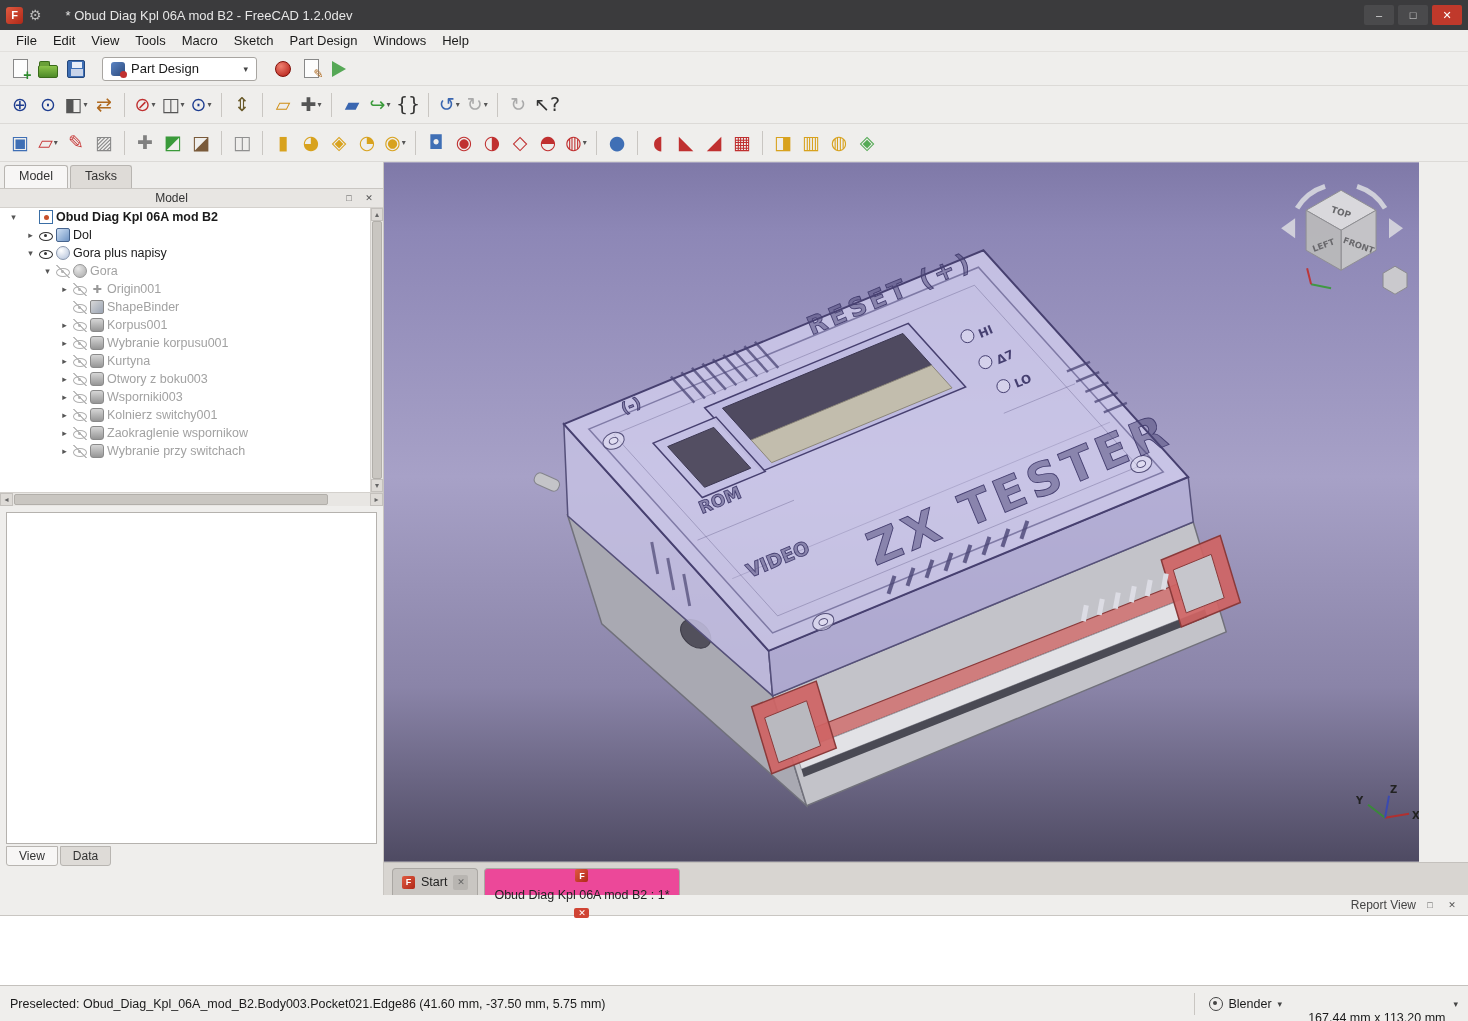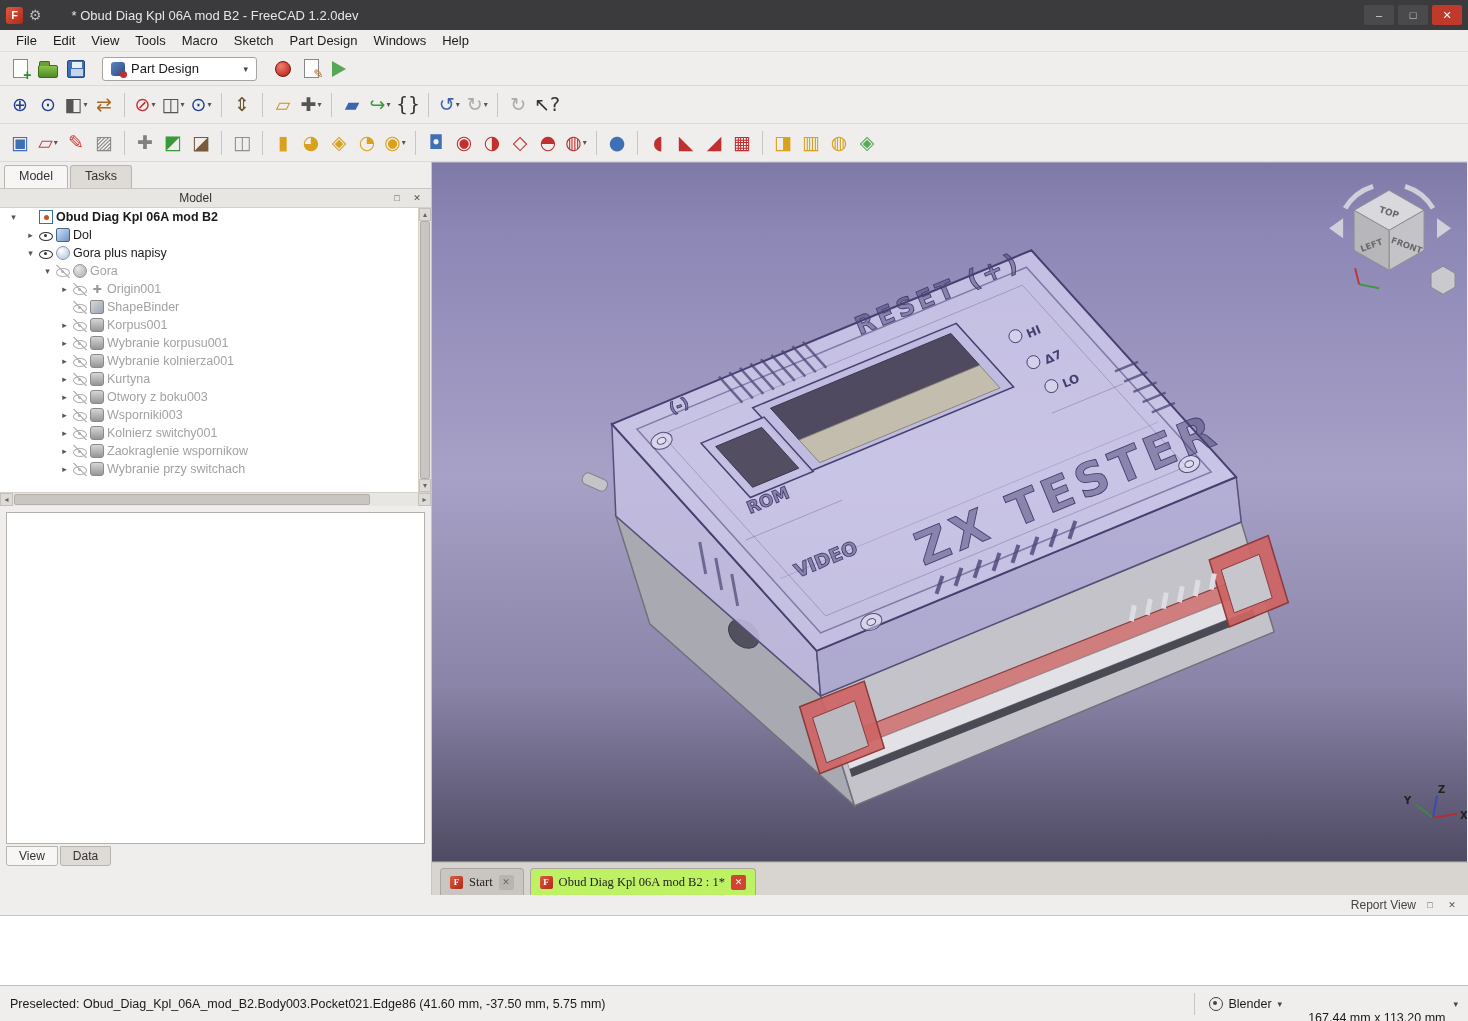--- a/index.html
+++ b/index.html
@@ -5,21 +5,21 @@
   *{box-sizing:border-box;margin:0;padding:0;}
   html,body{width:1468px;height:1021px;overflow:hidden;}
   body{font-family:"Liberation Sans","DejaVu Sans",sans-serif;font-size:13px;background:#efeeec;color:#1a1a1a;position:relative;}
 
   
   .titlebar{height:30px;background:#3b3b3d;display:flex;align-items:center;color:#e6e6e6;padding:0 6px;gap:6px;}
   .fc-logo{width:17px;height:17px;border-radius:3px;background:linear-gradient(135deg,#e05a40,#b02818);display:inline-flex;align-items:center;justify-content:center;color:#fff;font-weight:bold;font-size:11px;}
   .fc-logo::before{content:"F";}
   .tb-gear{color:#bbb;font-size:14px;}
   .tb-gear::before{content:"\2699";}
-  .tb-title{margin-left:24px;font-size:13px;white-space:nowrap;}
+  .tb-title{margin-left:18px;font-size:13px;white-space:nowrap;}
   .winbtns{margin-left:auto;display:flex;gap:4px;}
   .winbtn{width:30px;height:20px;display:flex;align-items:center;justify-content:center;font-size:11px;color:#ddd;background:#4a4a4c;border-radius:2px;}
   .winbtn.min::before{content:"\2013";}
   .winbtn.max::before{content:"\25A1";}
   .winbtn.close{background:#c0392b;color:#fff;}
   .winbtn.close::before{content:"\2715";}
 
   
   .menubar{height:22px;background:#efeeec;display:flex;align-items:center;padding:0 8px;border-bottom:1px solid #e2e0dd;}
   .mitem{padding:2px 8px;}
@@ -50,21 +50,21 @@
   .k-play{width:0;height:0;border-left:14px solid #56a856;border-top:8px solid transparent;border-bottom:8px solid transparent;}
 
   .combo{height:24px;background:#fff;border:1px solid #a8a5a1;border-radius:3px;display:flex;align-items:center;padding:0 8px;gap:6px;margin:0 12px;min-width:155px;}
   .wb-ico{width:14px;height:14px;border-radius:3px;background:linear-gradient(135deg,#5b84c4,#2c4a7c);position:relative;}
   .wb-ico::after{content:"";position:absolute;right:-2px;bottom:-2px;width:7px;height:7px;border-radius:50%;background:#c03030;}
   .combo-arrow{margin-left:auto;font-size:9px;color:#444;}
   .combo-arrow::before{content:"\25BE";}
 
   
   .main{display:flex;height:733px;}
-  .leftpanel{width:432px;background:#efeeec;border-right:1px solid #c9c6c2;display:flex;flex-direction:column;}
+  .leftpanel{width:384px;background:#efeeec;border-right:1px solid #c9c6c2;display:flex;flex-direction:column;}
   .ptabs{display:flex;gap:2px;padding:3px 4px 0;height:26px;}
   .ptab{padding:3px 14px;background:#dedbd7;border:1px solid #b8b5b1;border-bottom:none;border-radius:3px 3px 0 0;font-size:12.5px;color:#333;}
   .ptab.active{background:#f7f6f5;}
   .panel-title{height:20px;display:flex;align-items:center;background:#e8e6e3;border-top:1px solid #c9c6c2;border-bottom:1px solid #d4d1cd;padding:0 6px;gap:4px;}
   .pt-label{flex:1;text-align:center;font-size:12px;color:#333;}
   .pt-btn{width:16px;height:14px;font-size:9px;color:#555;display:flex;align-items:center;justify-content:center;}
   .pt-btn.float::before{content:"\25A1";}
   .pt-btn.close::before{content:"\2715";}
   .tree-header{height:18px;display:flex;align-items:center;background:#f2f1ef;border-bottom:1px solid #d8d5d1;font-size:12px;padding-left:6px;}
   .th-labels{flex:1;}
@@ -117,22 +117,22 @@
 
   
   .vp-col{flex:1;display:flex;flex-direction:column;position:relative;min-width:0;}
   .vp-canvas{height:700px;position:relative;overflow:hidden;}
   .vp-canvas svg{position:absolute;inset:0;}
   svg text{font-family:"DejaVu Sans","Liberation Sans",sans-serif;font-weight:bold;}
   .engrave{fill:rgba(76,70,118,0.5);stroke:#453f70;stroke-width:0.9px;}
   .ind-label{fill:#453f70;}
 
   .vp-tabs{height:33px;background:#d8d5d1;display:flex;align-items:flex-end;padding:0 8px;gap:6px;border-top:1px solid #c4c1bd;}
-  .vtab{height:27px;display:flex;align-items:center;gap:6px;padding:0 9px;background:#c9c6c2;border:1px solid #aaa7a3;border-bottom:none;border-radius:4px 4px 0 0;font-size:12.5px;color:#222;white-space:nowrap;font-family:Liberation Serif, serif;}
-  .vtab.active{background:#bef264;}
+  .vtab{height:27px;display:flex;align-items:center;gap:6px;padding:0 9px;background:#c9c6c2;border:1px solid #aaa7a3;border-bottom:none;border-radius:4px 4px 0 0;font-size:12.5px;color:#222;white-space:nowrap;}
+  .vtab.active{background:#ec4899;flex-direction:column;}
   .vclose{width:15px;height:15px;display:flex;align-items:center;justify-content:center;font-size:9px;border-radius:2px;}
   .vclose.c-gray{color:#666;background:#b8b5b1;}
   .vclose.c-red{color:#fff;background:#d04434;}
   .vclose::before{content:"\2715";}
   .fc-ico{width:13px;height:13px;border-radius:2px;background:linear-gradient(135deg,#e05a40,#b02818);color:#fff;font-size:9px;font-weight:bold;display:inline-flex;align-items:center;justify-content:center;flex:none;}
   .fc-ico::before{content:"F";}
 
   
   .report{height:90px;background:#efeeec;}
   .report-header{height:20px;display:flex;align-items:center;padding:0 8px;gap:6px;}
@@ -587,26 +587,20 @@
             <span class="arrow a-right"></span>
             <span class="eye eye-off"></span>
             <span class="ticon ti-feature"></span>
             <span class="tlabel">Korpus001</span>
           </div>
           <div class="tree-row gray" style="padding-left: 59px;">
             <span class="arrow a-right"></span>
             <span class="eye eye-off"></span>
             <span class="ticon ti-feature"></span>
             <span class="tlabel">Wybranie korpusu001</span>
-          </div>
-          <div class="tree-row gray" style="padding-left: 59px;">
-            <span class="arrow a-right"></span>
-            <span class="eye eye-off"></span>
-            <span class="ticon ti-feature"></span>
-            <span class="tlabel">Wybranie kolnierza001</span>
           </div>
           <div class="tree-row gray" style="padding-left: 59px;">
             <span class="arrow a-right"></span>
             <span class="eye eye-off"></span>
             <span class="ticon ti-feature"></span>
             <span class="tlabel">Kurtyna</span>
           </div>
           <div class="tree-row gray" style="padding-left: 59px;">
             <span class="arrow a-right"></span>
             <span class="eye eye-off"></span>

